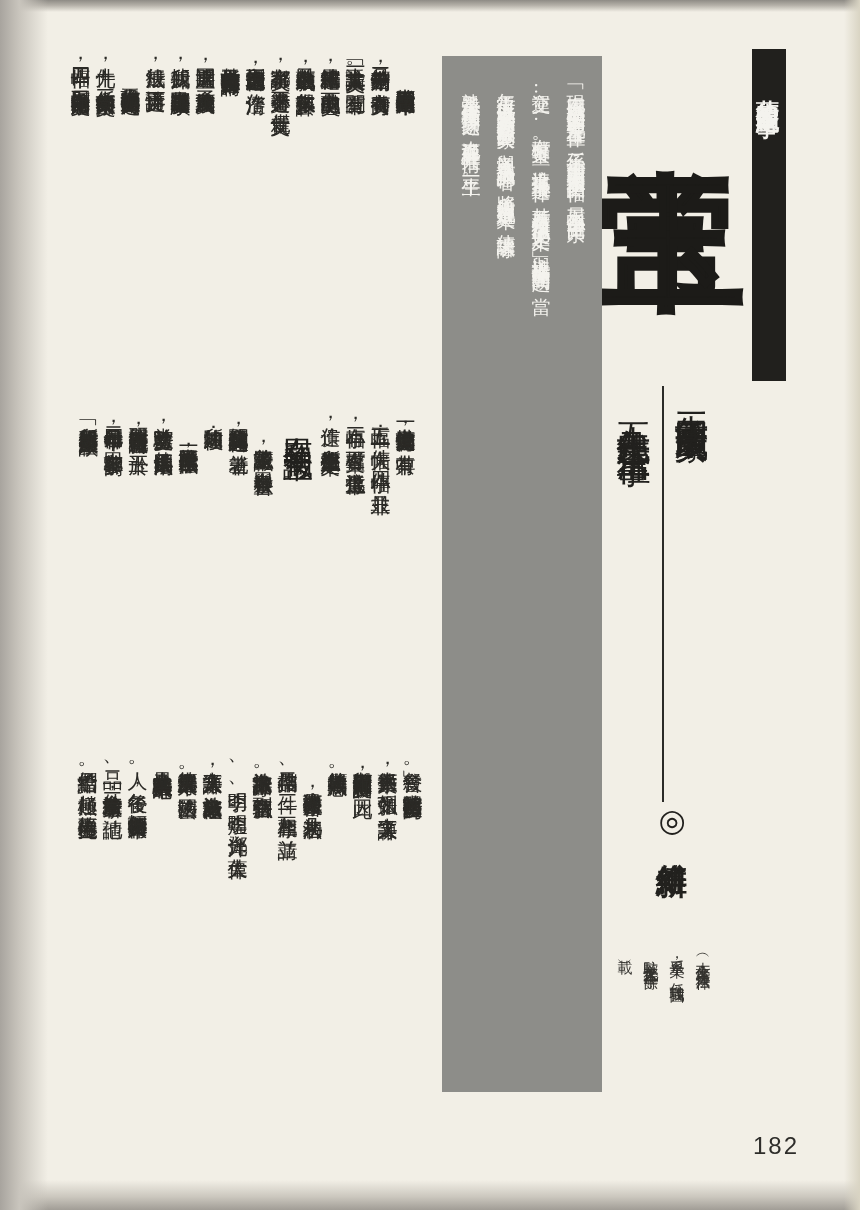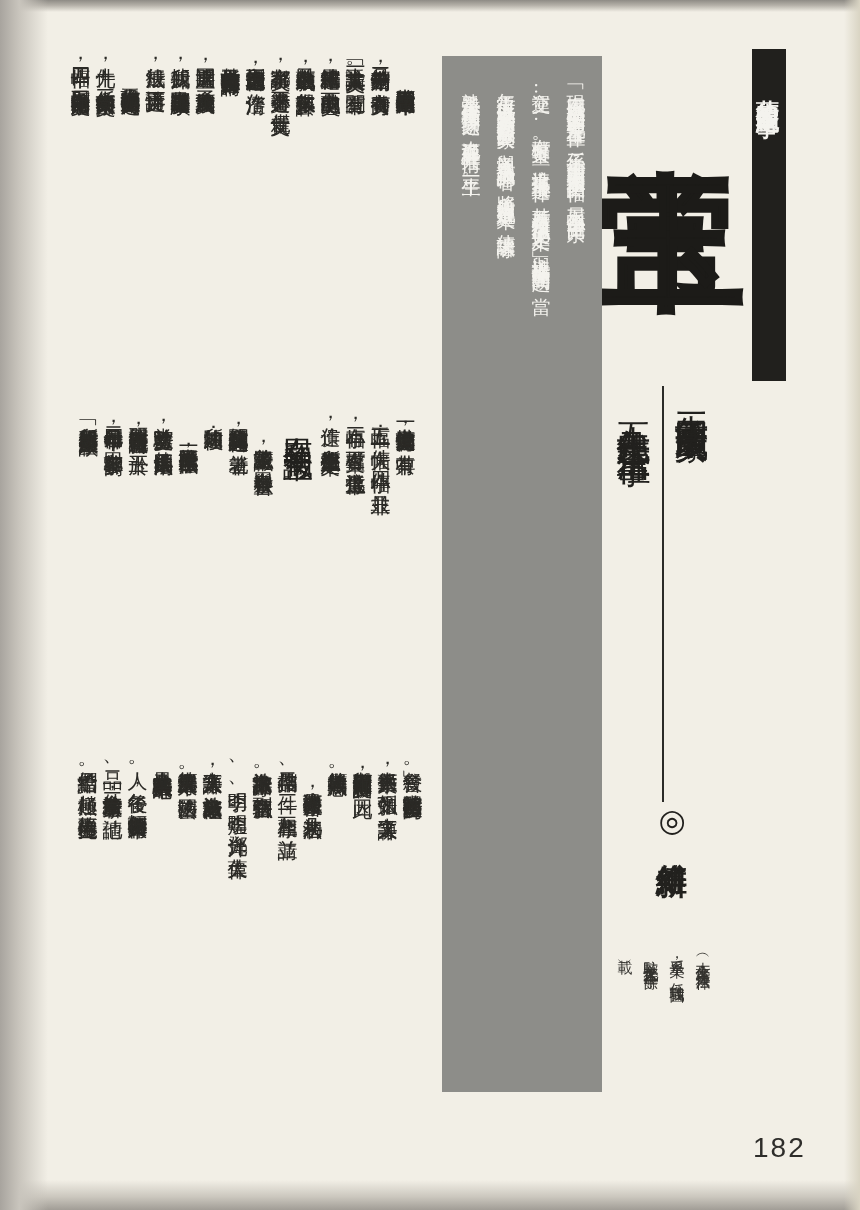--- a/index.html
+++ b/index.html
@@ -50,21 +50,21 @@
   
   .band-upper{left:66px;top:52px;width:352px;height:360px;}
   .band-mid-a{left:316px;top:412px;width:102px;height:360px;}
   .section-heading{left:276px;top:413px;width:42px;height:245px;
      font-size:30px;letter-spacing:3px;color:#22211e;}
   .band-mid-b{left:72px;top:412px;width:204px;height:360px;}
   .band-lower{left:73px;top:756px;width:352px;height:362px;}
   
   .page-number{position:absolute;left:753px;top:1132px;
      font-family:"Liberation Sans","DejaVu Sans",sans-serif;
-     font-size:28px;letter-spacing:2px;color:#2e2d2a;}
+     font-size:24px;letter-spacing:2px;color:#2e2d2a;}
 </style>
 </head>
 <body>
 
 <div class="canvas">
 
   <div class="edge-top"></div>
   <div class="edge-bottom"></div>
   <div class="edge-left"></div>
   <div class="edge-right"></div>

